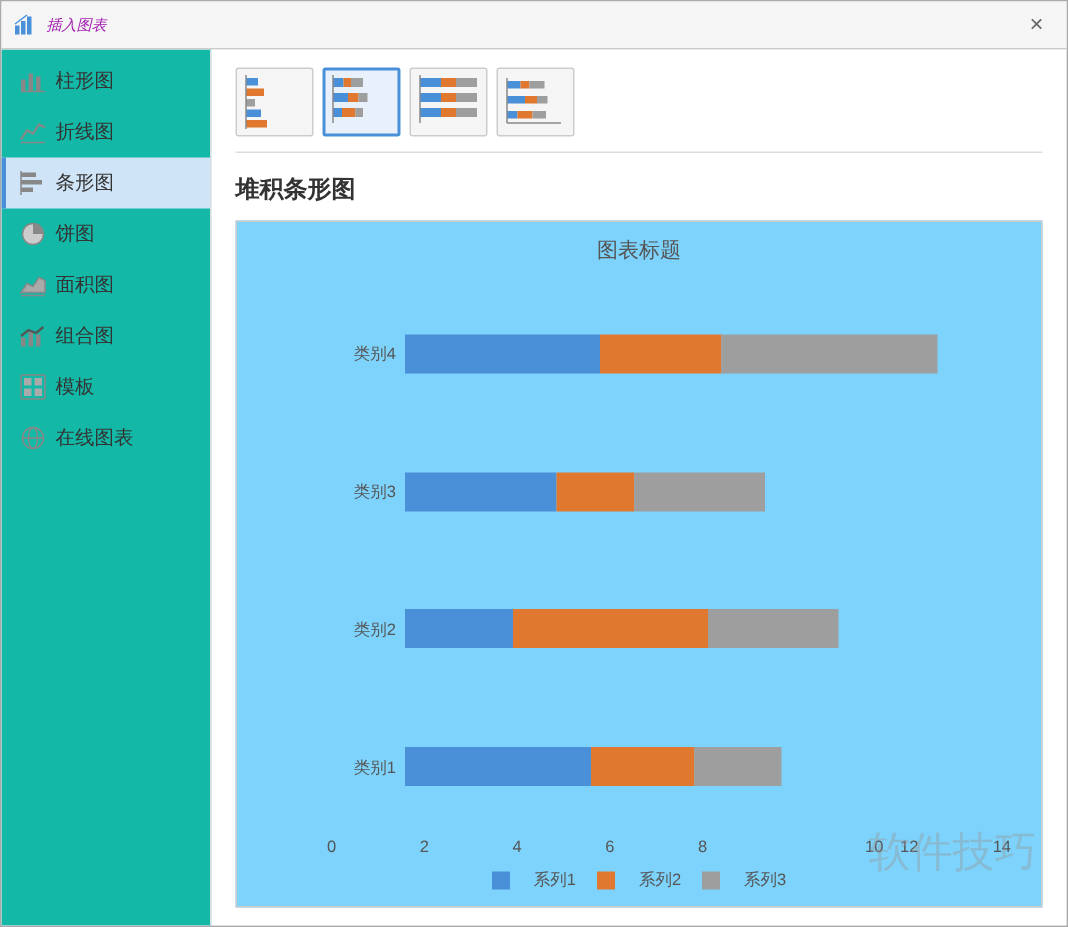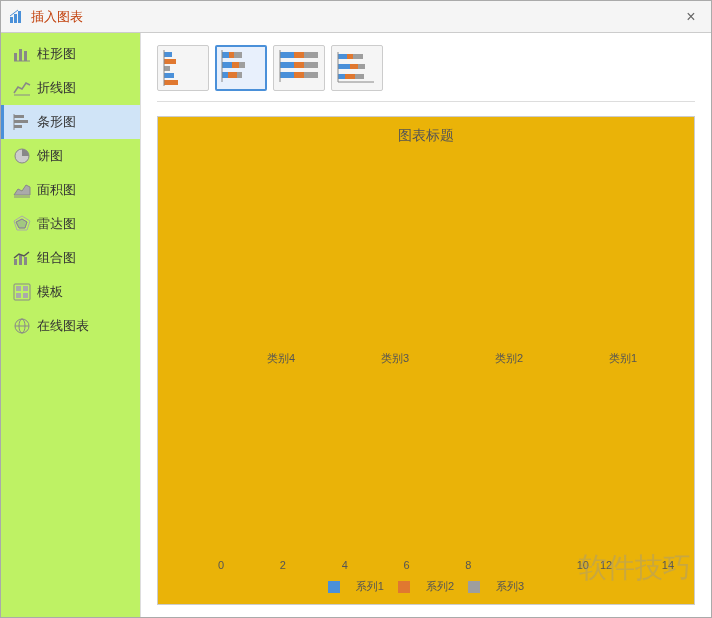--- a/index.html
+++ b/index.html
@@ -33,22 +33,23 @@
     .title-bar-left {
       display: flex;
       align-items: center;
       gap: 6px;
     }
     .title-icon {
       width: 16px;
       height: 16px;
     }
     .title-text {
-      font-size: 13px;
-      color: #c2410c;
+      font-size: 10px;
+      color: #a21caf;
+      font-style: italic;
     }
     .close-btn {
       width: 24px;
       height: 24px;
       background: none;
       border: none;
       cursor: pointer;
       font-size: 16px;
       color: #666;
       display: flex;
@@ -56,21 +57,21 @@
       justify-content: center;
       border-radius: 3px;
     }
     .content {
       display: flex;
       flex: 1;
       overflow: hidden;
     }
     .sidebar {
       width: 140px;
-      background: #bef264;
+      background: #14b8a6;
       border-right: 1px solid #ddd;
       padding: 4px 0;
       flex-shrink: 0;
     }
     .sidebar-item {
       display: flex;
       align-items: center;
       gap: 6px;
       padding: 8px 12px;
       cursor: pointer;
@@ -121,21 +122,21 @@
       background: #e8f0fc;
     }
     .section-title {
       font-size: 16px;
       font-weight: bold;
       color: #333;
       margin-bottom: 10px;
     }
     .chart-area {
       border: 1px solid #ccc;
-      background: #eab308;
+      background: #7dd3fc;
       flex: 1;
       padding: 10px;
       display: flex;
       flex-direction: column;
     }
     .chart-title {
       text-align: center;
       font-size: 14px;
       color: #555;
       margin-bottom: 10px;
@@ -252,30 +253,20 @@
           <span>饼图</span>
         </div>
         <div class="sidebar-item">
           <span class="sidebar-icon">
             <svg viewBox="0 0 18 18" width="18" height="18">
               <polygon points="1,14 5,8 9,10 13,4 17,6 17,14" fill="#aaa" stroke="#888" stroke-width="1"></polygon>
               <line x1="1" y1="16" x2="17" y2="16" stroke="#888" stroke-width="1"></line>
             </svg>
           </span>
           <span>面积图</span>
-        </div>
-        <div class="sidebar-item">
-          <span class="sidebar-icon">
-            <svg viewBox="0 0 18 18" width="18" height="18">
-              <polygon points="9,1 17,6 14,15 4,15 1,6" fill="none" stroke="#aaa" stroke-width="1"></polygon>
-              <polygon points="9,4 14,7 12,13 6,13 3,7" fill="none" stroke="#aaa" stroke-width="1"></polygon>
-              <polygon points="9,4 14,7 12,13 6,13 3,7" fill="rgba(100,100,200,0.3)" stroke="#888" stroke-width="1"></polygon>
-            </svg>
-          </span>
-          <span>雷达图</span>
         </div>
         <div class="sidebar-item">
           <span class="sidebar-icon">
             <svg viewBox="0 0 18 18" width="18" height="18">
               <rect x="1" y="10" width="3" height="6" fill="#888"></rect>
               <rect x="6" y="6" width="3" height="10" fill="#888"></rect>
               <rect x="11" y="8" width="3" height="8" fill="#888"></rect>
               <polyline points="1,9 6,5 11,7 16,3" stroke="#555" stroke-width="1.5" fill="none"></polyline>
             </svg>
           </span>
@@ -354,24 +345,25 @@
     <rect x="16" y="16" width="8" height="5" fill="#e07830"></rect>
     <rect x="24" y="16" width="7" height="5" fill="#9e9e9e"></rect>
     <rect x="4" y="26" width="7" height="5" fill="#4a90d9"></rect>
     <rect x="11" y="26" width="10" height="5" fill="#e07830"></rect>
     <rect x="21" y="26" width="9" height="5" fill="#9e9e9e"></rect>
     <line x1="4" y1="4" x2="4" y2="34" stroke="#888" stroke-width="1"></line>
     <line x1="4" y1="34" x2="40" y2="34" stroke="#888" stroke-width="1"></line>
   </svg>
           </div>
         </div>
+      <div class="section-title">堆积条形图</div>
       <div class="chart-area">
         <div class="chart-title">图表标题</div>
         <div class="chart-wrapper" style="flex:1;display:flex;flex-direction:column;justify-content:space-between;">
-          <div id="bar-chart-rows" style="flex:1;display:flex;flex-direction:row;justify-content:space-around;padding:4px 10px 0 50px;position:relative;">
+          <div id="bar-chart-rows" style="flex:1;display:flex;flex-direction:column;justify-content:space-around;padding:4px 10px 0 50px;position:relative;">
               <div class="bar-row-wrapper">
                 <div class="bar-row-label">类别4</div>
                 <div class="bar-row-bars">
                   <div class="bar-seg" style="width: 32.1429%; background-color: rgb(74, 144, 217);"></div>
                   <div class="bar-seg" style="width: 20%; background-color: rgb(224, 120, 48);"></div>
                   <div class="bar-seg" style="width: 35.7143%; background-color: rgb(158, 158, 158);"></div>
                 </div>
               </div>
               <div class="bar-row-wrapper">
                 <div class="bar-row-label">类别3</div>

